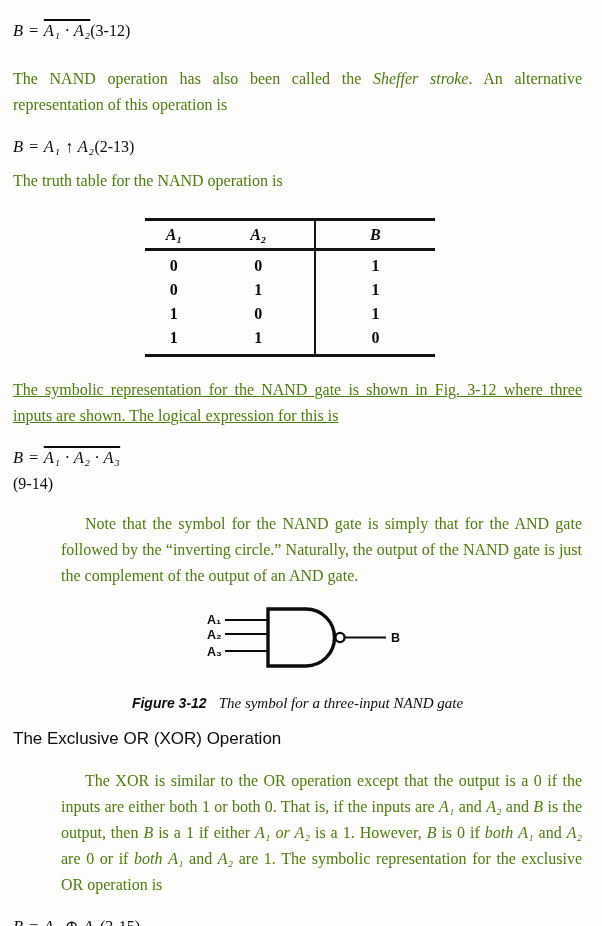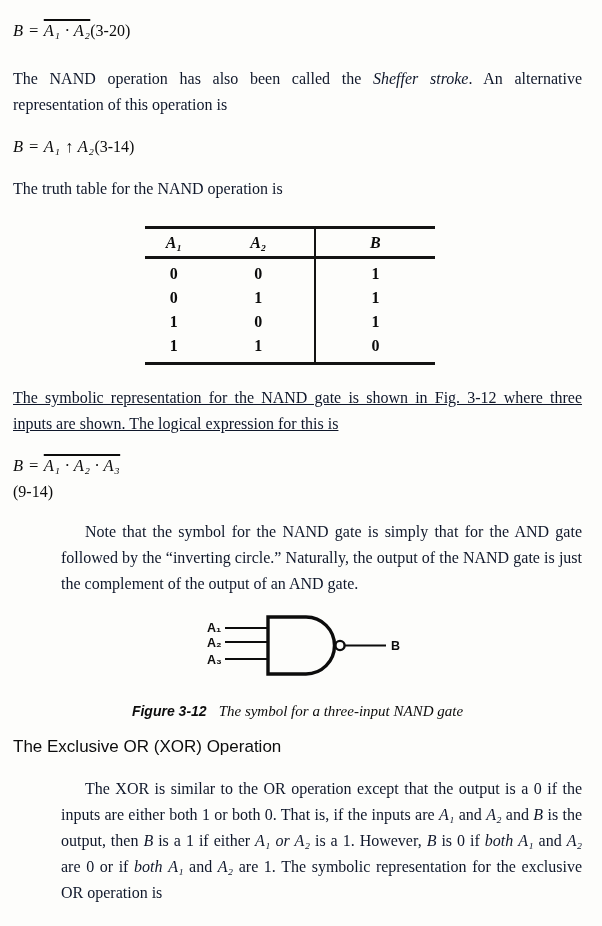--- a/index.html
+++ b/index.html
@@ -8,38 +8,38 @@
     background: #fdfdfb;
     overflow: hidden;
     font-family: "Liberation Serif", "DejaVu Serif", serif;
     color: #0c0c0c;
   }
   .page { padding: 12px 20px 0 13px; }
 
   .para {
     font-size: 16px; line-height: 26px;
     text-align: justify;
-    color: #0f172a;
+    color: #4d7c0f;
   }
   .it { font-style: italic; }
   .indent { text-indent: 24px; margin-left: 48px; }
 
   .eqrow {
     display: flex; align-items: baseline;
     font-size: 16.5px; line-height: 26px;
     padding-right: 24px;
   }
   .expr { font-style: italic; letter-spacing: 0.4px; }
   .ov { text-decoration: overline; text-decoration-thickness: 1.6px; }
   .eqnum { font-style: normal; font-size: 16px; }
 
   .mt-eq1   { margin-top: 6px; }
   .mt-p1    { margin-top: 22px; }
   .mt-eq313 { margin-top: 12px; }
-  .mt-p2    { margin-top: 16px; }
+  .mt-p2    { margin-top: 8px; }
   .mt-table { margin-top: 24px; }
   .mt-p3    { margin-top: 20px; text-decoration: underline; }
   .mt-eq314 { margin-top: 13px; flex-direction: column; }
   .mt-p4    { margin-top: 14px; }
   .mt-fig   { margin-top: 6px; }
   .mt-cap   { margin-top: 12px; font-style: italic; }
   .mt-head  { margin-top: 14px; }
   .mt-p5    { margin-top: 18px; }
   .mt-eq315 { margin-top: 10px; }
 
@@ -87,28 +87,28 @@
     color: #0c0c0c;
   }
 </style>
 </head>
 <body>
 
 <div class="page">
 
   <div class="eqrow mt-eq1">
     <span class="expr"><span>B = </span><span class="ov">A₁ · A₂</span></span>
-    <span class="eqnum">(3-20)</span>
+    <span class="eqnum">(3-12)</span>
   </div>
 
   <p class="para mt-p1"><span>The NAND operation has also been called the </span><span class="it">Sheffer stroke</span><span>. An alternative representation of this operation is</span></p>
 
   <div class="eqrow mt-eq313">
     <span class="expr">B = A₁ ↑ A₂</span>
-    <span class="eqnum">(3-14)</span>
+    <span class="eqnum">(2-13)</span>
   </div>
 
   <p class="para mt-p2"><span>The truth table for the NAND operation is</span></p>
 
   <table class="tt mt-table">
     <thead>
       <tr>
         <th class="c1">A₁</th>
         <th class="c2">A₂</th>
         <th class="c3 bcol">B</th>

